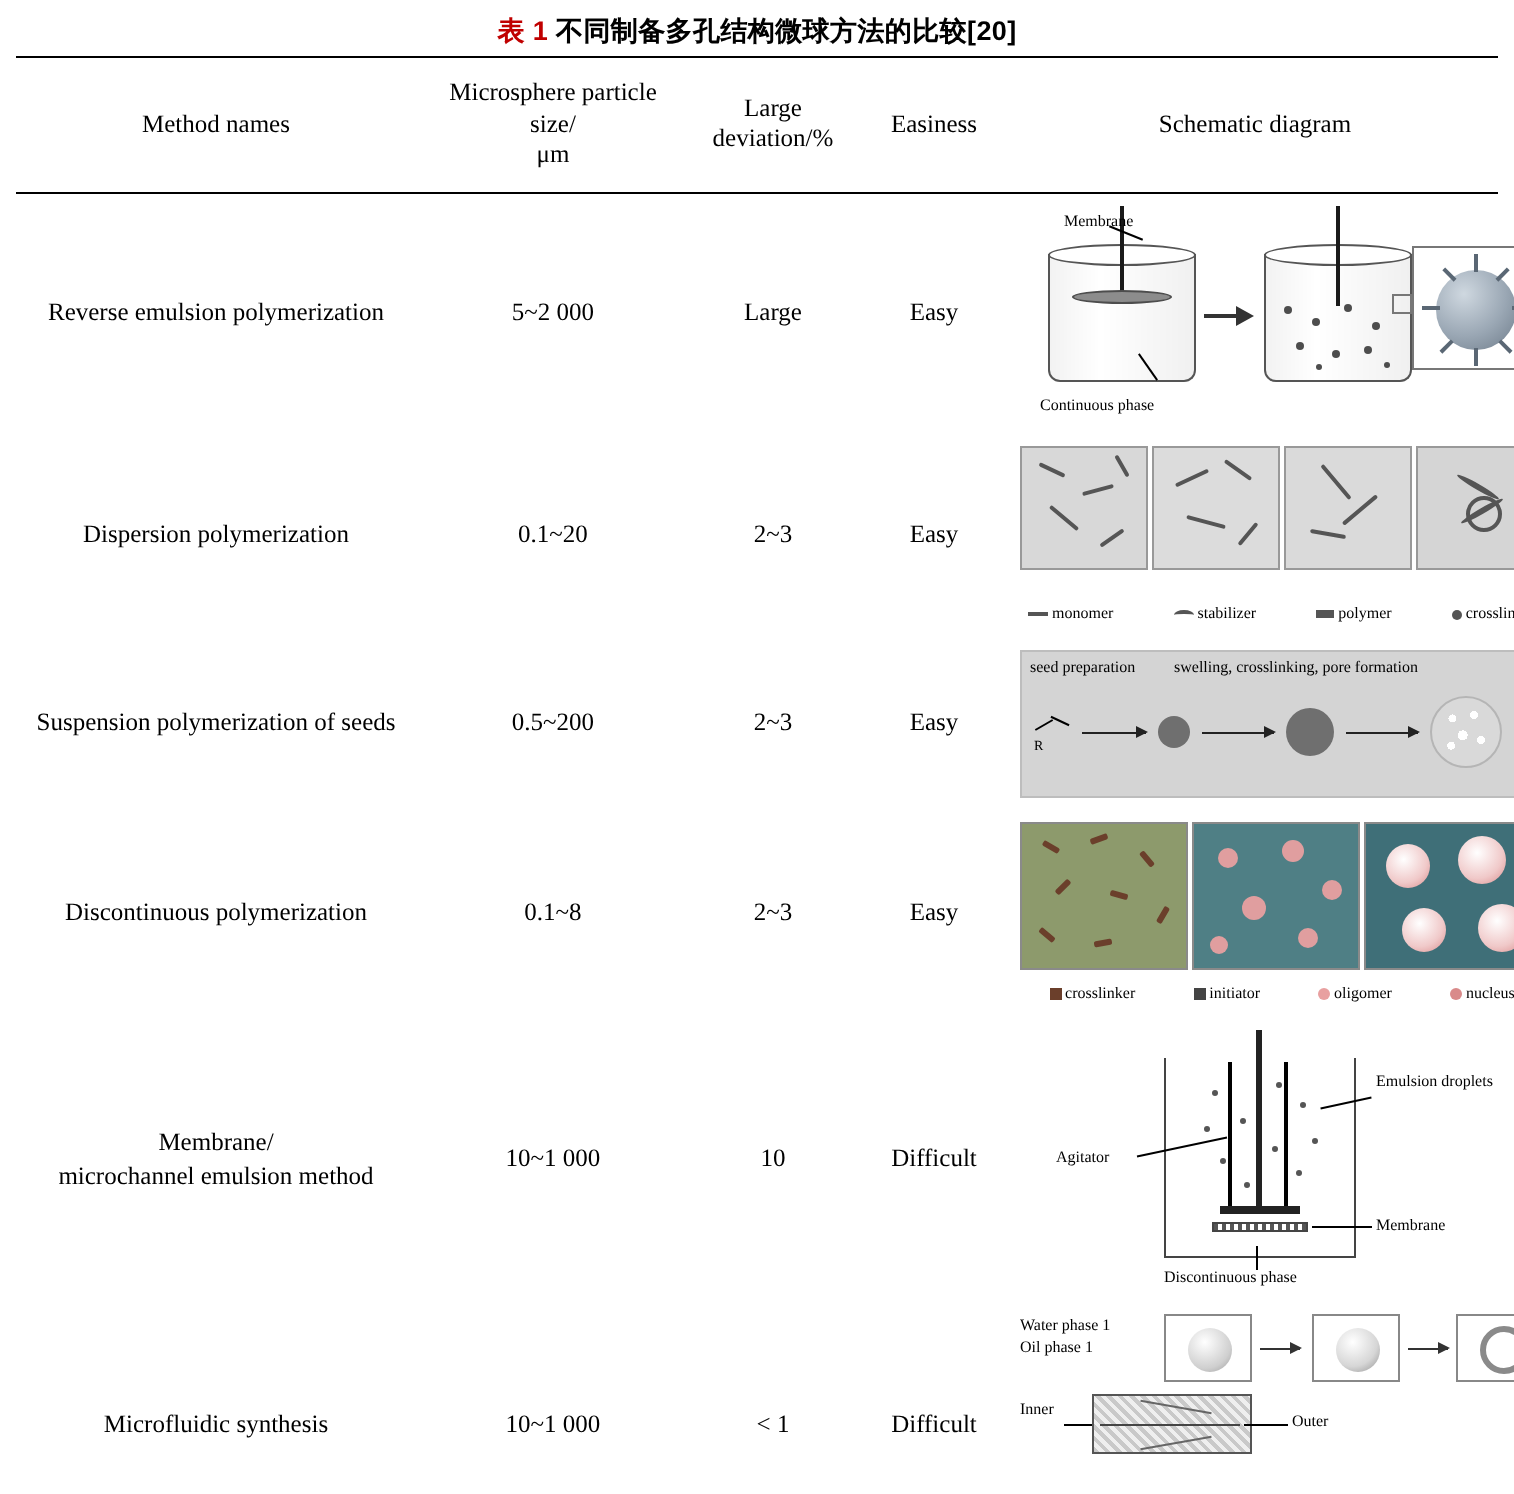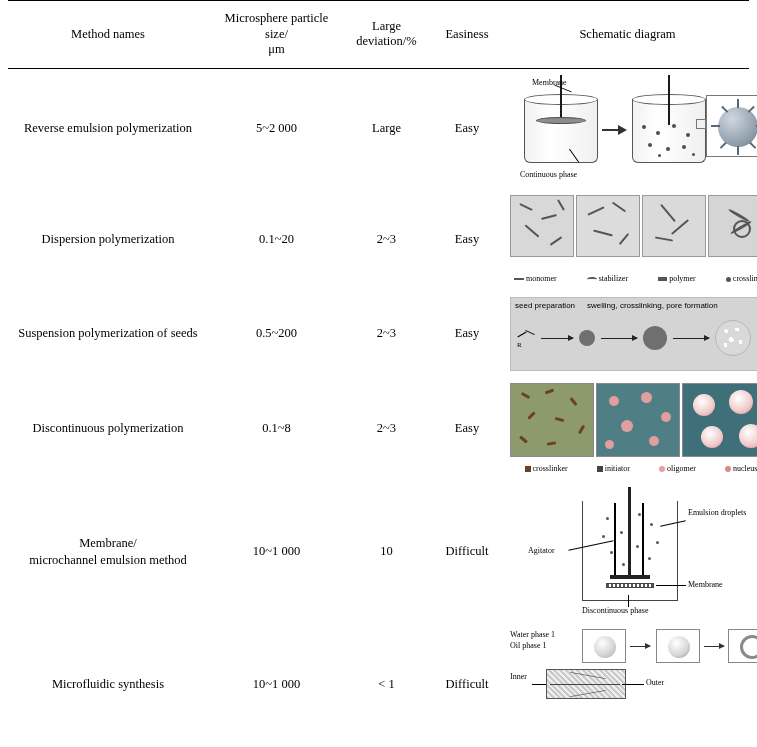--- a/index.html
+++ b/index.html
@@ -161,21 +161,21 @@
     justify-content: space-between;
     padding: 0 4px;
   }
   .lg-item { display: inline-flex; align-items: center; gap: 2px; }
   .sw { display: inline-block; width: 9px; height: 4px; background: #555; }
   .sw.dotline { height: 0; border-top: 2px dotted #555; width: 10px; }
   .sw.wav { height: 5px; background: none; border-top: 2px solid #555; border-radius: 50%; width: 10px; }
 
   
   .f3 { width: 262px; height: 72px; background: #d4d4d4; border: 1px solid #bdbdbd; }
-  .f3 .hdr { position: absolute; top: 3px; font-size: 8px; font-family: Liberation Sans, sans-serif; }
+  .f3 .hdr { position: absolute; top: 3px; font-size: 8px; font-family: Liberation Serif, serif; }
   .ar3 { position: absolute; height: 1.4px; background: #222; top: 40px; }
   .ar3::after {
     content: ""; position: absolute; right: -1px; top: -3px;
     border-top: 3.5px solid transparent; border-bottom: 3.5px solid transparent;
     border-left: 6px solid #222;
   }
   .seedball { position: absolute; border-radius: 50%; background: #6f6f6f; }
   .porous {
     position: absolute;
     border-radius: 50%;
@@ -235,20 +235,24 @@
     content: ""; position: absolute; right: -1px; top: -3px;
     border-top: 3.5px solid transparent; border-bottom: 3.5px solid transparent;
     border-left: 6px solid #333;
   }
 </style>
 </head>
 <body>
 
 <div class="page">
 
+  <div class="caption-cn">
+    <span class="tbl-no">表 1</span>
+    <span class="cn-text">不同制备多孔结构微球方法的比较[20]</span>
+  </div>
 
 
   <table class="main">
     <colgroup>
       <col style="width:200px">
       <col style="width:137px">
       <col style="width:83px">
       <col style="width:78px">
       <col style="width:243px">
     </colgroup>

